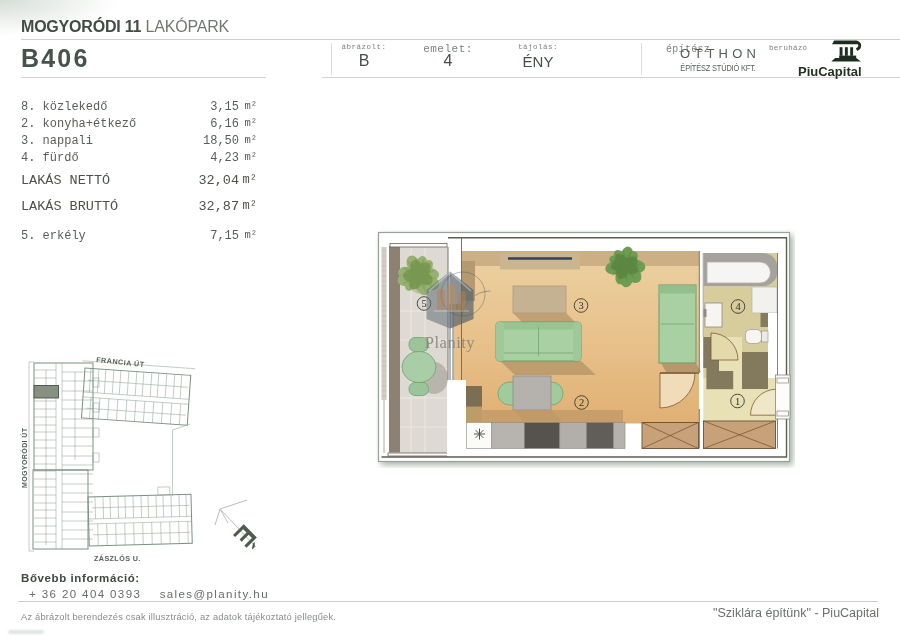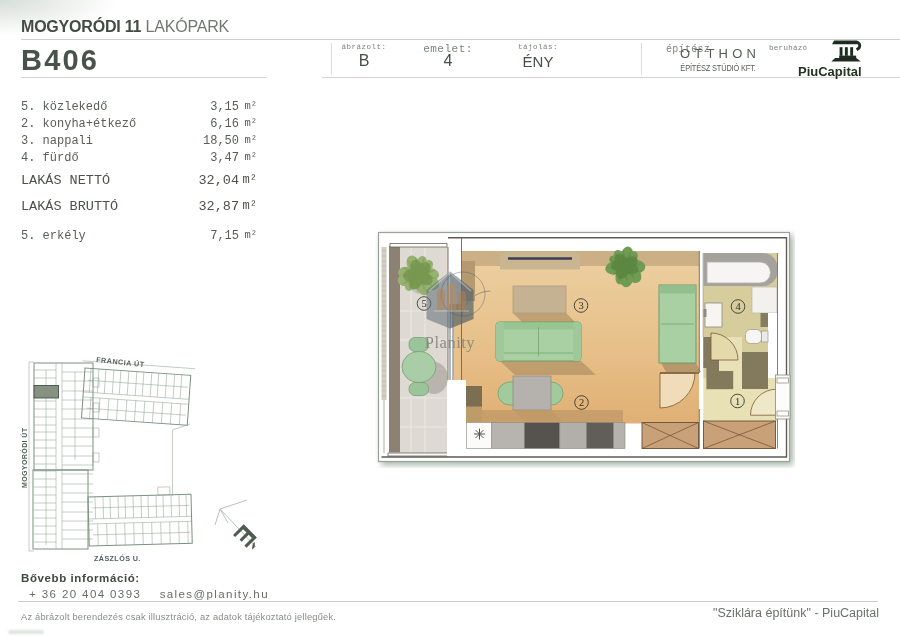--- a/index.html
+++ b/index.html
@@ -8,21 +8,21 @@
   .mono{font-family:"Liberation Mono",monospace;}
 </style></head>
 <body>
 
 <div class="abs" style="left:0;top:0;width:180px;height:55px;background:radial-gradient(ellipse 160px 48px at 0 0, rgba(180,193,182,0.55), rgba(205,214,205,0.2) 55%, rgba(255,255,255,0) 75%);"></div>
 
 <div class="abs" style="left:21px;top:18px;font-size:16px;font-weight:bold;color:#414d44;letter-spacing:-0.2px;">MOGYORÓDI 11 <span style="font-weight:normal;color:#717871;">LAKÓPARK</span></div>
 
 <div class="abs" style="left:21px;top:38.5px;width:879px;height:1px;background:#cdd1cd;"></div>
 
-<div class="abs" style="left:21px;top:44px;font-size:29px;font-weight:bold;color:#47524a;letter-spacing:2.2px;">B406</div>
+<div class="abs" style="left:21px;top:44px;font-size:25px;font-weight:bold;color:#47524a;letter-spacing:2.2px;">B406</div>
 
 <div class="abs" style="left:21px;top:76.5px;width:245px;height:1px;background:#d2d5d2;"></div>
 
 <div class="abs" style="left:322px;top:76.5px;width:578px;height:1px;background:#d2d5d2;"></div>
 
 <div class="abs" style="left:331px;top:43px;width:1px;height:32px;background:#dadddb;"></div>
 
 <div class="abs" style="left:641px;top:43px;width:1px;height:32px;background:#dadddb;"></div>
 
 <div class="abs mono" style="left:334px;top:43px;width:60px;text-align:center;font-size:7.5px;color:#7b847b;letter-spacing:0.5px;">ábrázolt:</div>
@@ -48,27 +48,27 @@
     <rect x="8.6" y="7.2" width="2.9" height="8.6"></rect>
     <rect x="13.9" y="7.2" width="2.9" height="8.6"></rect>
     <rect x="19.2" y="7.2" width="2.9" height="8.6"></rect>
     <rect x="8.2" y="15.6" width="17" height="2.6"></rect>
     <polygon points="0.3,21.6 4.2,18 25.2,18 29.9,21.6"></polygon>
   </g>
 </svg>
 
 <div class="abs" style="left:798px;top:63.5px;width:100px;font-size:13px;font-weight:bold;color:#22331f;">PiuCapital</div>
 
-<div class="abs mono" style="left:21px;top:99.5px;width:236px;height:16px;font-size:12px;color:#575e57;"><span>5. közlekedő</span><span style="position:absolute;right:18px;">3,15</span><span style="position:absolute;right:0;font-size:10.5px;">m²</span></div>
+<div class="abs mono" style="left:21px;top:99.5px;width:236px;height:16px;font-size:12px;color:#575e57;"><span>8. közlekedő</span><span style="position:absolute;right:18px;">3,15</span><span style="position:absolute;right:0;font-size:10.5px;">m²</span></div>
 
 <div class="abs mono" style="left:21px;top:116.8px;width:236px;height:16px;font-size:12px;color:#575e57;"><span>2. konyha+étkező</span><span style="position:absolute;right:18px;">6,16</span><span style="position:absolute;right:0;font-size:10.5px;">m²</span></div>
 
 <div class="abs mono" style="left:21px;top:134.1px;width:236px;height:16px;font-size:12px;color:#575e57;"><span>3. nappali</span><span style="position:absolute;right:18px;">18,50</span><span style="position:absolute;right:0;font-size:10.5px;">m²</span></div>
 
-<div class="abs mono" style="left:21px;top:151.4px;width:236px;height:16px;font-size:12px;color:#575e57;"><span>4. fürdő</span><span style="position:absolute;right:18px;">3,47</span><span style="position:absolute;right:0;font-size:10.5px;">m²</span></div>
+<div class="abs mono" style="left:21px;top:151.4px;width:236px;height:16px;font-size:12px;color:#575e57;"><span>4. fürdő</span><span style="position:absolute;right:18px;">4,23</span><span style="position:absolute;right:0;font-size:10.5px;">m²</span></div>
 
 <div class="abs mono" style="left:21px;top:172.5px;width:236px;height:16px;font-size:13.5px;color:#4b534b;"><span>LAKÁS NETTÓ</span><span style="position:absolute;right:18px;">32,04</span><span style="position:absolute;right:0;font-size:12.0px;">m²</span></div>
 
 <div class="abs mono" style="left:21px;top:198.8px;width:236px;height:16px;font-size:13.5px;color:#4b534b;"><span>LAKÁS BRUTTÓ</span><span style="position:absolute;right:18px;margin-left:48px;">32,87</span><span style="position:absolute;right:0;font-size:12.0px;">m²</span></div>
 
 <div class="abs mono" style="left:21px;top:228.5px;width:236px;height:16px;font-size:12px;color:#575e57;"><span>5. erkély</span><span style="position:absolute;right:18px;">7,15</span><span style="position:absolute;right:0;font-size:10.5px;">m²</span></div>
 <svg class="abs" style="left:0;top:340;" width="290" height="230" viewBox="0 340 290 230">
 <g fill="none">
 <line x1="29" y1="362" x2="29" y2="551" stroke="#8aa08f" stroke-width="0.6" opacity="0.85"></line>
 <line x1="29" y1="362" x2="34" y2="362" stroke="#8aa08f" stroke-width="0.6" opacity="0.85"></line>

